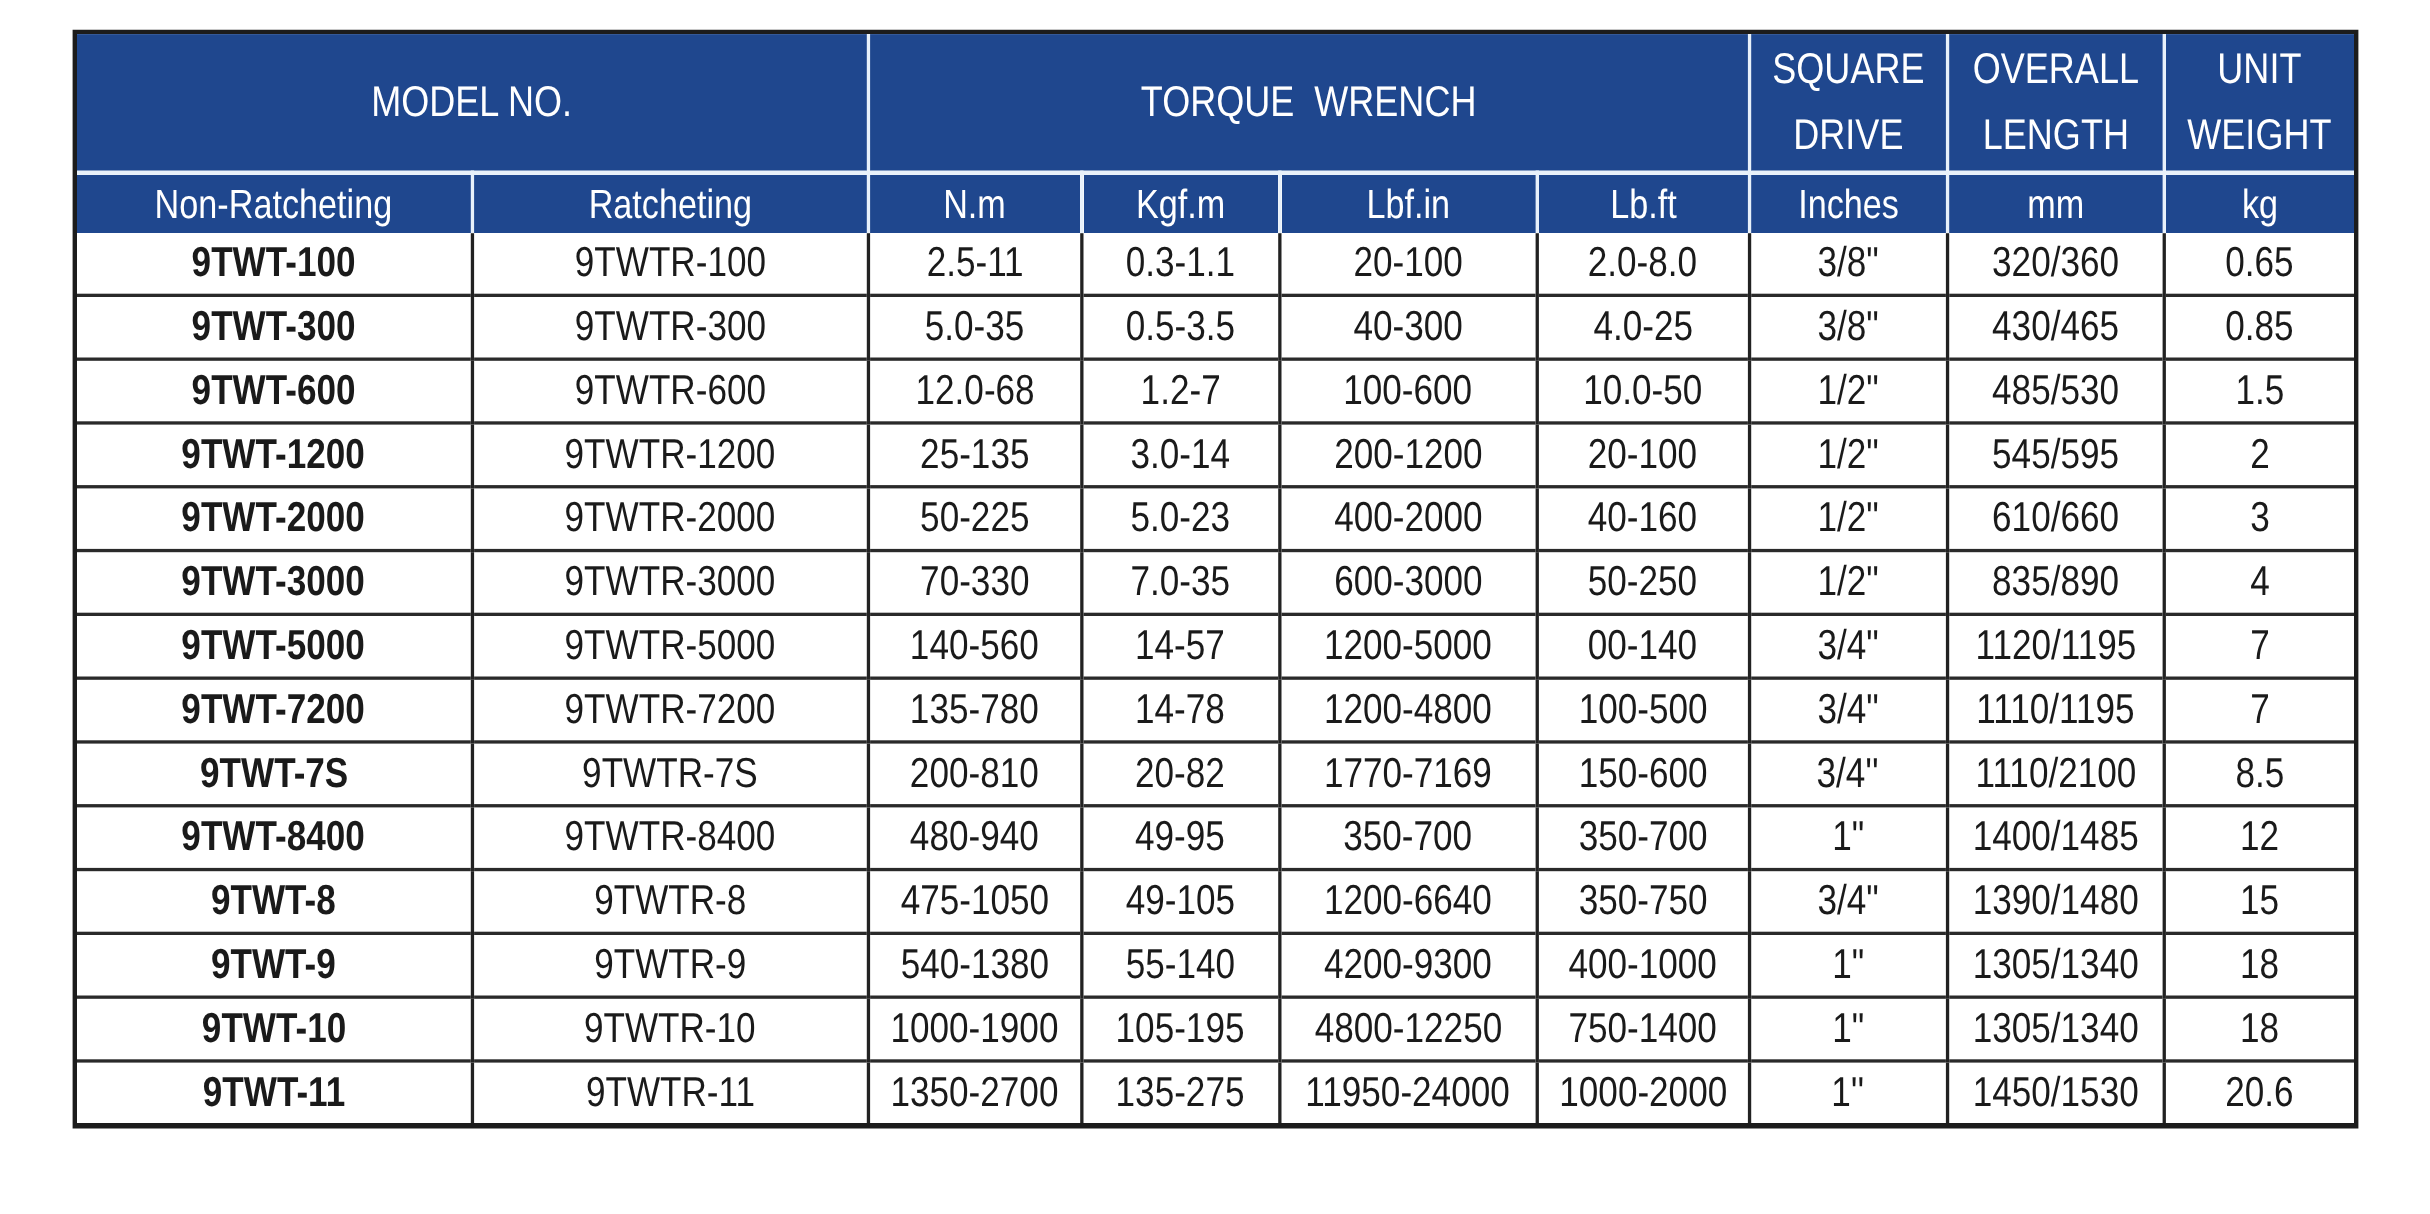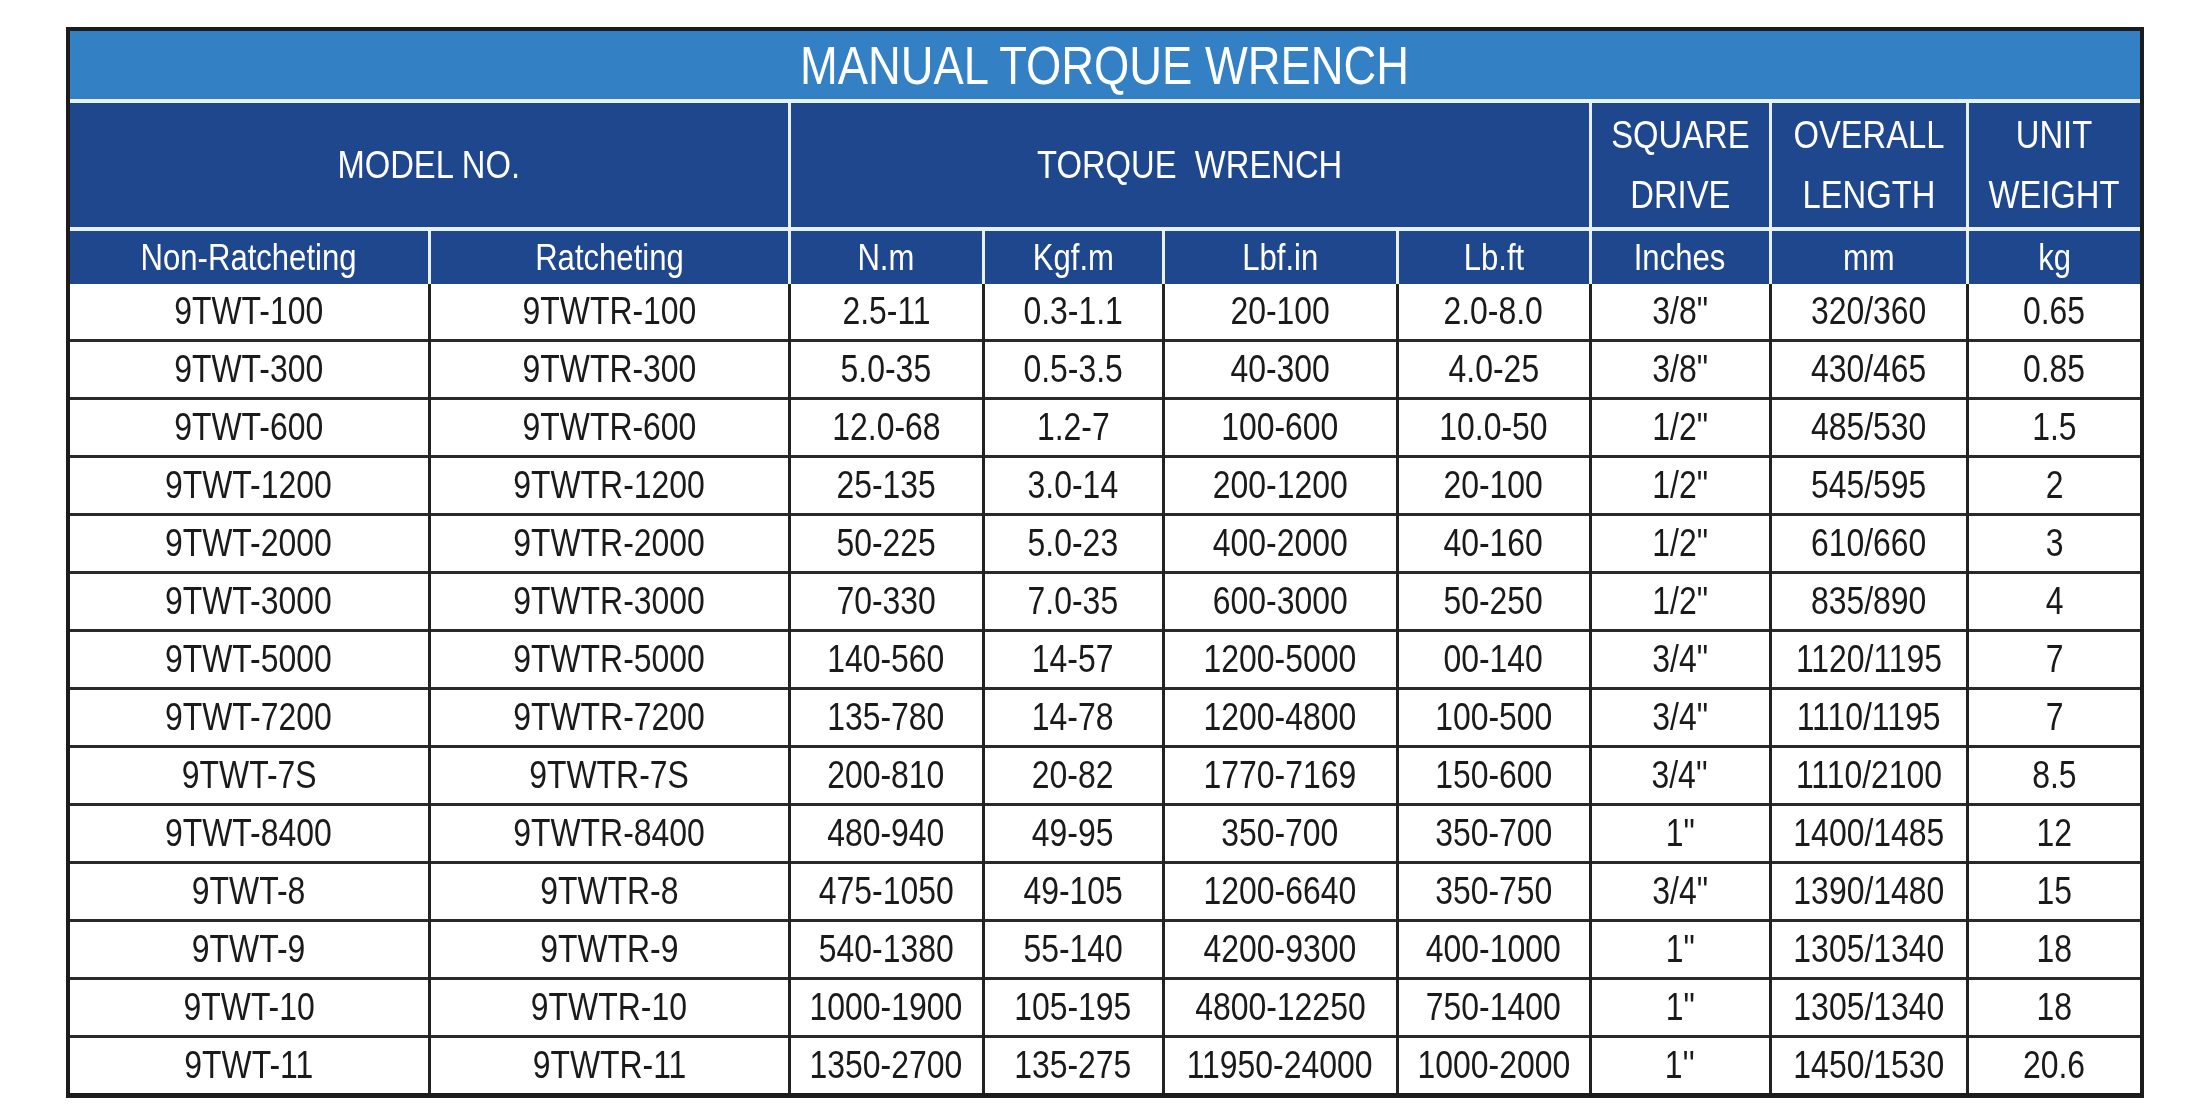--- a/index.html
+++ b/index.html
@@ -22,43 +22,40 @@
     background: #1f478e; color: #ffffff; font-weight: normal;
     border-left: 3px solid #e8f1fa;
   }
   .hdr th:first-child { border-left: none; margin-left: 31px; }
   .hdr2 th { height: 124px; font-size: 39px; line-height: 60px; border-bottom: 4px solid #e8f1fa; }
   .hdr3 th { height: 53px; font-size: 37px; text-decoration: underline; }
   .data td {
     height: 55px; font-size: 38px; color: #1a1a1a;
     border-left: 3px solid #222222; border-top: 3px solid #2a2a2a;
   }
-  .data td:first-child { border-left: none; }
+  .data td:first-child { border-left: none; font-weight: bold; }
   .data tr:first-child td { border-top: none; }
 </style>
 </head>
 <body>
 
 <div class="sheet">
   <table>
     <colgroup>
       <col style="width:359px">
         <col style="width:360px">
         <col style="width:194px">
       <col style="width:180px">
         <col style="width:234px">
         <col style="width:193px">
       <col style="width:180px">
         <col style="width:197px">
         <col style="width:173px">
     </colgroup>
     <thead>
-      <tr class="title-row">
-        <th colspan="9"><span class="cond">MANUAL TORQUE WRENCH</span></th>
-      </tr>
       <tr class="hdr hdr2">
         <th colspan="2"><span class="cond">MODEL NO.</span></th>
         <th colspan="4"><span class="cond" style="white-space:pre">TORQUE  WRENCH</span></th>
         <th><span class="cond"><span>SQUARE</span><br><span>DRIVE</span></span></th>
         <th><span class="cond"><span>OVERALL</span><br><span>LENGTH</span></span></th>
         <th><span class="cond"><span>UNIT</span><br><span>WEIGHT</span></span></th>
       </tr>
       <tr class="hdr hdr3" id="subheader-row">
           <th><span class="cond">Non-Ratcheting</span></th>
           <th><span class="cond">Ratcheting</span></th>

